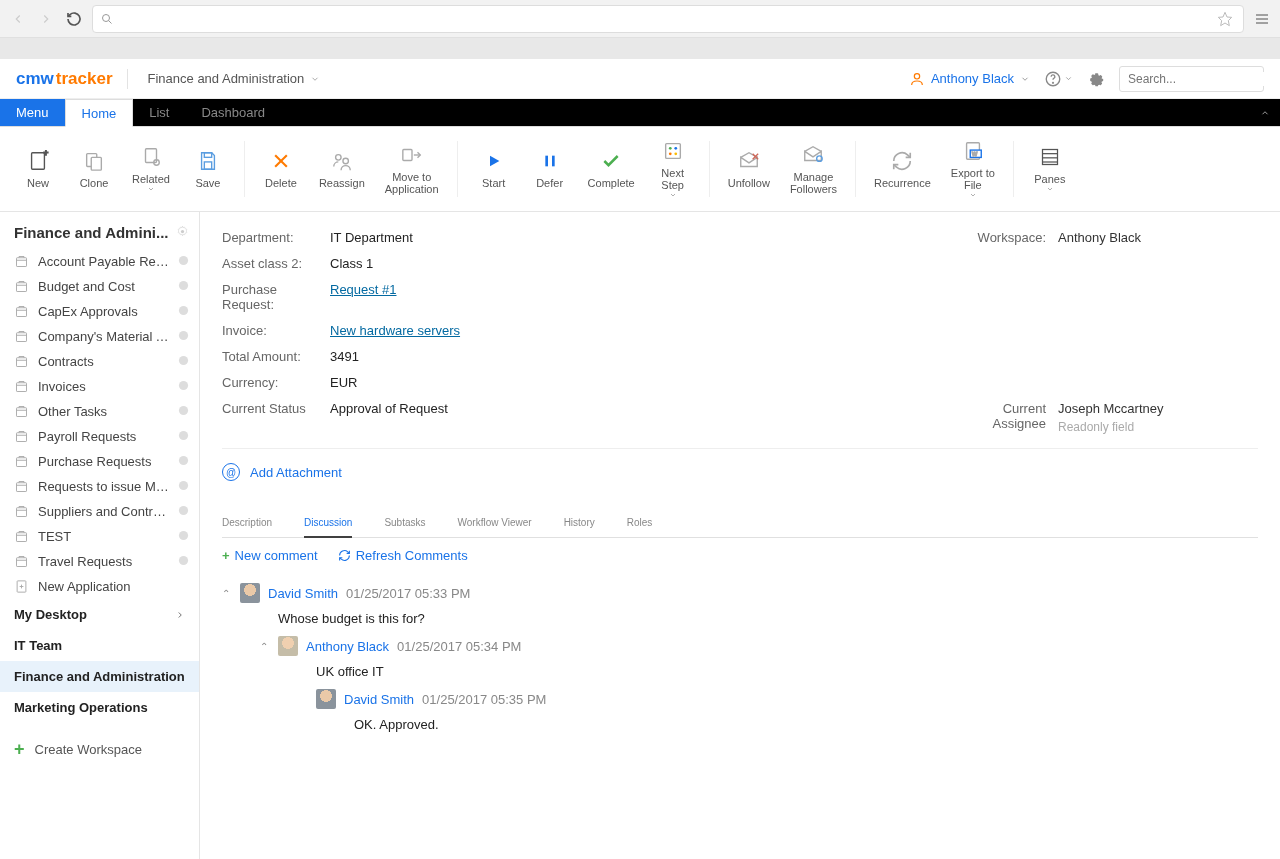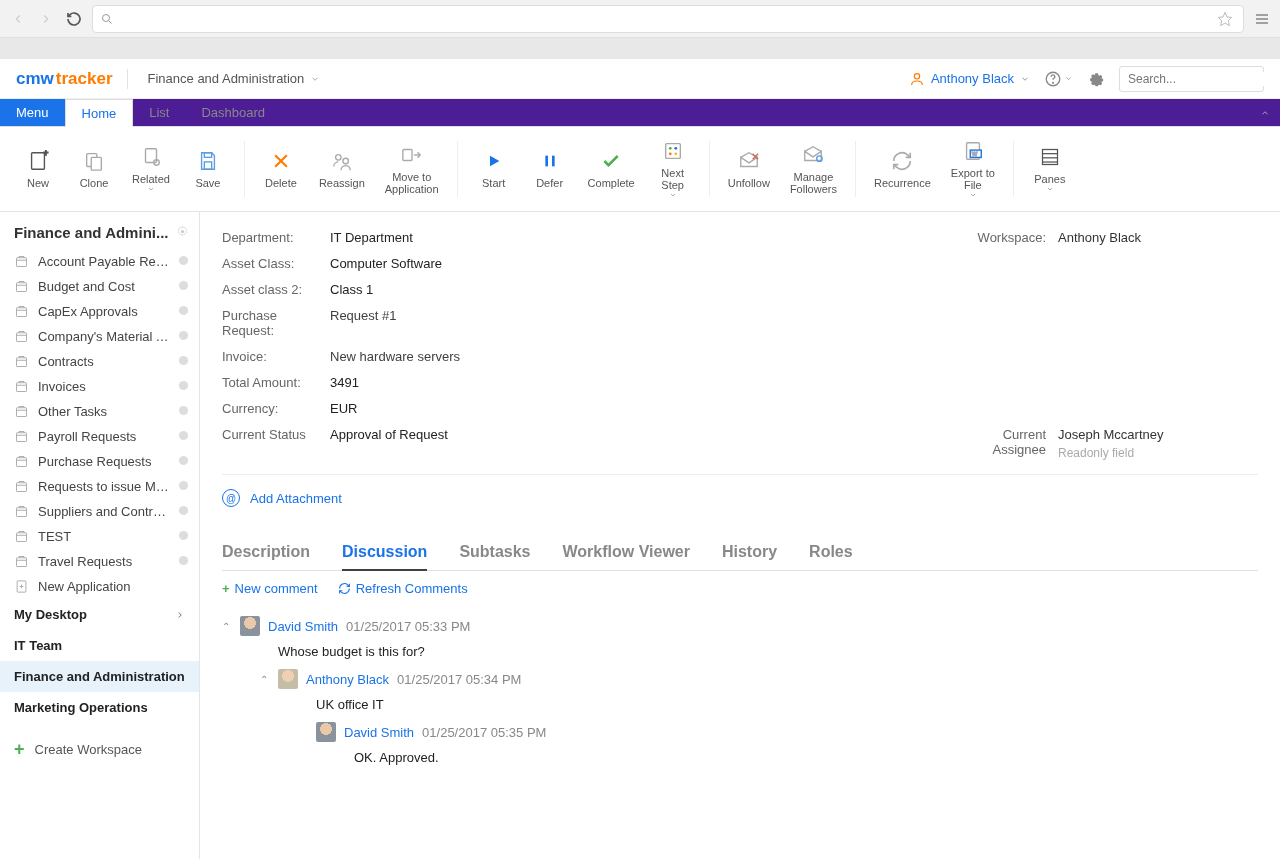--- a/index.html
+++ b/index.html
@@ -23,21 +23,21 @@
 .breadcrumb { color: #555; display: flex; align-items: center; gap: 6px; }
 .breadcrumb .chev { color: #999; }
 .header-right { margin-left: auto; display: flex; align-items: center; gap: 14px; }
 .user-chip { display: flex; align-items: center; gap: 6px; color: #1a73e8; }
 .user-chip svg { color: #ff7a00; }
 .header-search { border: 1px solid #ddd; border-radius: 3px; height: 26px; width: 145px; display: flex; align-items: center; padding: 0 8px; }
 .header-search input { flex: 1; border: none; outline: none; font-size: 12px; }
 .header-icon { color: #888; display: flex; align-items: center; }
 
 
-.main-tabs { height: 28px; display: flex; align-items: stretch; background: #4c1d95; border-bottom: 1px solid #ddd; position: relative; }
+.main-tabs { height: 28px; display: flex; align-items: stretch; background: #000000; border-bottom: 1px solid #ddd; position: relative; }
 .main-tabs .tab { padding: 0 16px; display: flex; align-items: center; color: #888; cursor: pointer; }
 .main-tabs .tab.menu-tab { background: #1a73e8; color: #fff; font-weight: 500; }
 .main-tabs .tab.active { color: #1a73e8; border: 1px solid #ddd; border-bottom: 1px solid #fff; margin-bottom: -1px; background: #fff; }
 .main-tabs .collapse { margin-left: auto; padding: 0 10px; color: #bbb; display: flex; align-items: center; }
 
 
 .ribbon { height: 85px; display: flex; align-items: center; padding: 0 12px; gap: 4px; border-bottom: 1px solid #e5e5e5; }
 .ribbon-item { display: flex; flex-direction: column; align-items: center; justify-content: center; min-width: 52px; padding: 4px 8px; cursor: pointer; text-align: center; }
 .ribbon-item .ico { width: 24px; height: 24px; display: flex; align-items: center; justify-content: center; margin-bottom: 4px; }
 .ribbon-item .lbl { font-size: 11px; color: #555; line-height: 12px; }
@@ -57,31 +57,31 @@
 .sidebar-section { padding: 8px 14px; font-weight: 600; font-size: 13px; color: #222; display: flex; align-items: center; justify-content: space-between; cursor: pointer; }
 .sidebar-section.active { background: #e8f2fb; }
 .sidebar-create { padding: 10px 14px; display: flex; align-items: center; gap: 10px; color: #555; cursor: pointer; margin-top: 6px; }
 .sidebar-create .plus { color: #4caf50; font-size: 18px; font-weight: bold; }
 
 
 .main { flex: 1; overflow-y: auto; padding: 18px 22px; }
 .form-row { display: flex; margin-bottom: 11px; font-size: 13px; }
 .form-row .label { width: 108px; color: #666; flex-shrink: 0; }
 .form-row .value { color: #222; }
-.form-row .value.link { color: #404040; cursor: pointer; }
+.form-row .value.link { color: #0369a1; text-decoration: underline; cursor: pointer; }
 .form-row .col2-label { margin-left: auto; width: 100px; text-align: right; padding-right: 12px; color: #666; }
 .form-row .col2-value { width: 200px; }
 .readonly-hint { color: #aaa; font-size: 12px; margin-top: 4px; }
 .section-divider { height: 1px; background: #eee; margin: 14px 0; }
 .attach-row { display: flex; align-items: center; gap: 10px; color: #1a73e8; cursor: pointer; }
 .attach-row .icon-c { width: 18px; height: 18px; border: 1.5px solid #1a73e8; border-radius: 50%; display: flex; align-items: center; justify-content: center; font-size: 10px; }
 
 
 .sub-tabs { display: flex; gap: 32px; border-bottom: 1px solid #e0e0e0; margin-top: 28px; }
-.sub-tabs .stab { padding: 8px 0; color: #888; font-weight: 700; font-size: 16px; cursor: pointer; }
+.sub-tabs .stab { padding: 8px 0; color: #888; font-weight: 400; font-size: 10px; cursor: pointer; }
 .sub-tabs .stab.active { color: #1a73e8; border-bottom: 2px solid #404040; margin-bottom: -1px; }
 
 .comment-actions { display: flex; gap: 20px; padding: 10px 0; font-size: 13px; }
 .comment-actions .act { color: #1a73e8; cursor: pointer; display: flex; align-items: center; gap: 5px; }
 .comment-actions .act .plus { color: #4caf50; font-weight: bold; }
 
 
 .comment { margin-top: 10px; }
 .comment .header-line { display: flex; align-items: center; gap: 8px; }
 .comment .caret { color: #888; font-size: 10px; cursor: pointer; width: 10px; }
@@ -586,24 +586,20 @@
       <span>Create Workspace</span>
     </div>
   </div>
 
   <div class="main">
     <div class="form-row">
       <span class="label">Department:</span>
       <span class="value">IT Department</span>
       <span class="col2-label">Workspace:</span>
       <span class="col2-value">Anthony Black</span>
-    </div>
-    <div class="form-row">
-      <span class="label">Asset Class:</span>
-      <span class="value">Computer Software</span>
     </div>
     <div class="form-row">
       <span class="label">Asset class 2:</span>
       <span class="value">Class 1</span>
     </div>
     <div class="form-row">
       <span class="label">Purchase Request:</span>
       <span class="value link">Request #1</span>
     </div>
     <div class="form-row">

